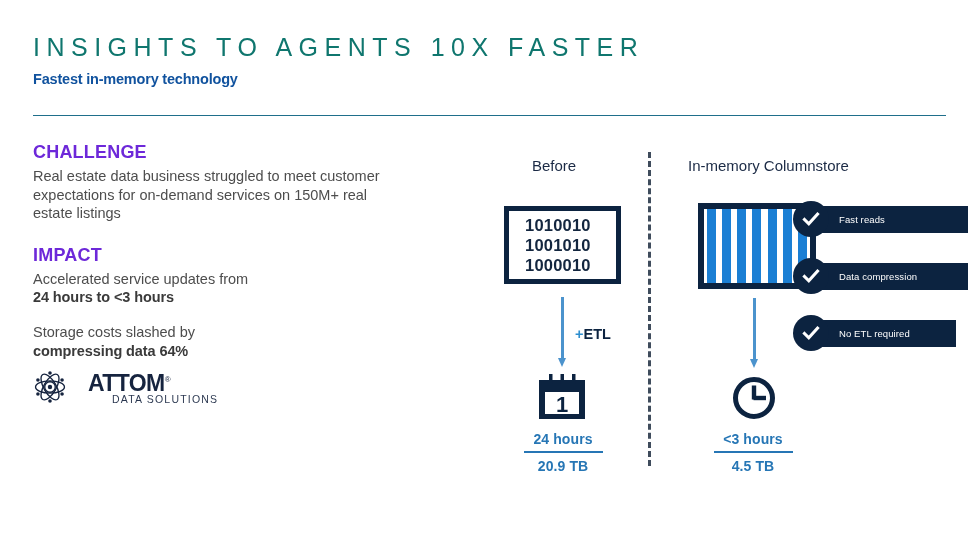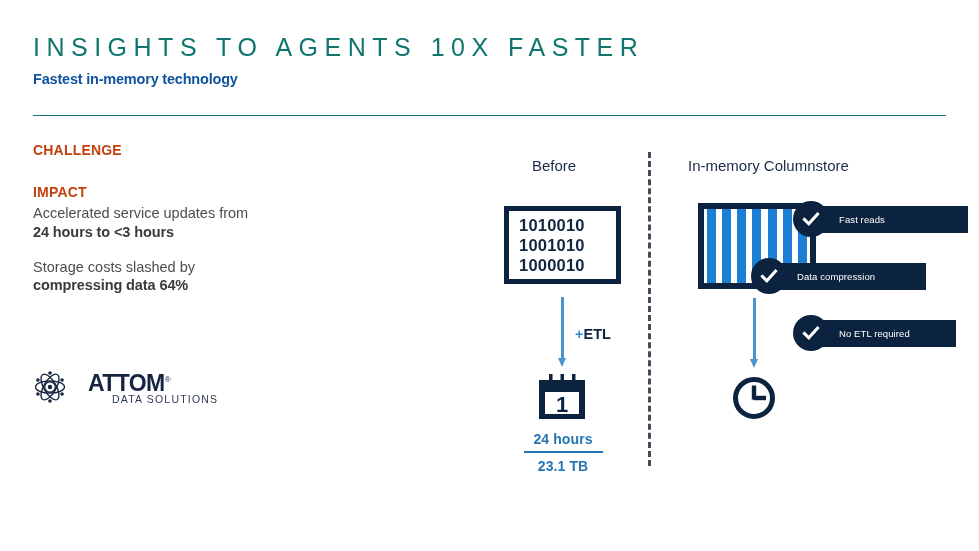--- a/index.html
+++ b/index.html
@@ -54,23 +54,23 @@
   }
 
   
   .left-col {
     position: absolute;
     left: 33px;
     top: 142px;
     width: 350px;
   }
   .sec-head {
-    font-size: 14px;
-    font-weight: bold;
-    color: #c2410c;
+    font-size: 18px;
+    font-weight: bold;
+    color: #6d28d9;
     letter-spacing: 0.2px;
     margin: 0 0 4px 0;
   }
   .body-text {
     font-size: 14.5px;
     line-height: 18.5px;
     color: #4d4d4d;
     font-weight: 400;
     margin: 0;
   }
@@ -147,21 +147,21 @@
     left: 504px;
     top: 206px;
     width: 117px;
     height: 78px;
     border: 5px solid #0c2340;
     background: #ffffff;
     box-sizing: border-box;
     display: flex;
     flex-direction: column;
     justify-content: center;
-    padding-left: 10px;
+    padding-left: 16px;
   }
   .binary-line {
     font-size: 16.5px;
     font-weight: bold;
     color: #13263f;
     line-height: 20px;
     letter-spacing: 0.2px;
   }
 
   
@@ -218,21 +218,21 @@
   }
   .colstore-bar {
     width: 9px;
     height: 100%;
     background: #1b7fd4;
   }
 
   
   .badge-row { position: absolute; display: flex; align-items: center; }
   .badge-row.r1 { left: 793px; top: 201px; }
-  .badge-row.r2 { left: 751px; top: 258px; }
+  .badge-row.r2 { left: 793px; top: 258px; }
   .badge-row.r3 { left: 793px; top: 315px; }
   .badge-pill {
     height: 27px;
     background: #0c2340;
     display: flex;
     align-items: center;
     padding: 0 12px 0 28px;
     margin-left: -18px;
     box-sizing: border-box;
     text-align: center;
@@ -297,20 +297,21 @@
 <body>
 
 <div class="slide">
 
   <div class="title">INSIGHTS TO AGENTS 10X FASTER</div>
   <div class="subtitle">Fastest in-memory technology</div>
   <div class="header-rule"></div>
 
   <div class="left-col">
     <div class="sec-head">CHALLENGE</div>
+    <p class="body-text">Real estate data business struggled to meet customer expectations for on-demand services on 150M+ real estate listings</p>
     <div class="gap-lg"></div>
     <div class="sec-head">IMPACT</div>
     <p class="body-text">Accelerated service updates from</p>
     <p class="body-strong">24 hours to  &lt;3 hours</p>
     <div class="gap-md"></div>
     <p class="body-text">Storage costs slashed by</p>
     <p class="body-strong">compressing data 64%</p>
   </div>
 
   <div class="logo">
@@ -363,21 +364,21 @@
       <rect x="13" y="1" width="3.5" height="10" fill="#0c2340"></rect>
       <rect x="24.5" y="1" width="3.5" height="10" fill="#0c2340"></rect>
       <rect x="36" y="1" width="3.5" height="10" fill="#0c2340"></rect>
       <text x="26" y="39" font-family="Liberation Sans, sans-serif" font-size="22" font-weight="bold" fill="#0c2340" text-anchor="middle">1</text>
     </svg>
   </div>
 
   <div class="metric m-left">
     <div class="metric-top">24 hours</div>
     <div class="metric-rule"></div>
-    <div class="metric-bot">23.1 TB</div>
+    <div class="metric-bot">20.9 TB</div>
   </div>
 
   <div class="col-head after">In-memory Columnstore</div>
 
   <div class="colstore">
     <div class="colstore-inner">
       <div class="colstore-bar"></div>
       <div class="colstore-bar"></div>
       <div class="colstore-bar"></div>
       <div class="colstore-bar"></div>
@@ -426,14 +427,19 @@
   </div>
 
   <div class="icon-wrap icon-clk">
     <svg width="46" height="46" viewBox="0 0 46 46" aria-hidden="true">
       <circle cx="23" cy="23" r="18.5" fill="none" stroke="#0c2340" stroke-width="5"></circle>
       <rect x="20.8" y="10.5" width="4.4" height="14" fill="#0c2340"></rect>
       <rect x="22.5" y="20.8" width="12.5" height="4.4" fill="#0c2340"></rect>
     </svg>
   </div>
 
+  <div class="metric m-right">
+    <div class="metric-top">&lt;3 hours</div>
+    <div class="metric-rule"></div>
+    <div class="metric-bot">4.5 TB</div>
+  </div>
 
 </div>
 
 </body></html>

